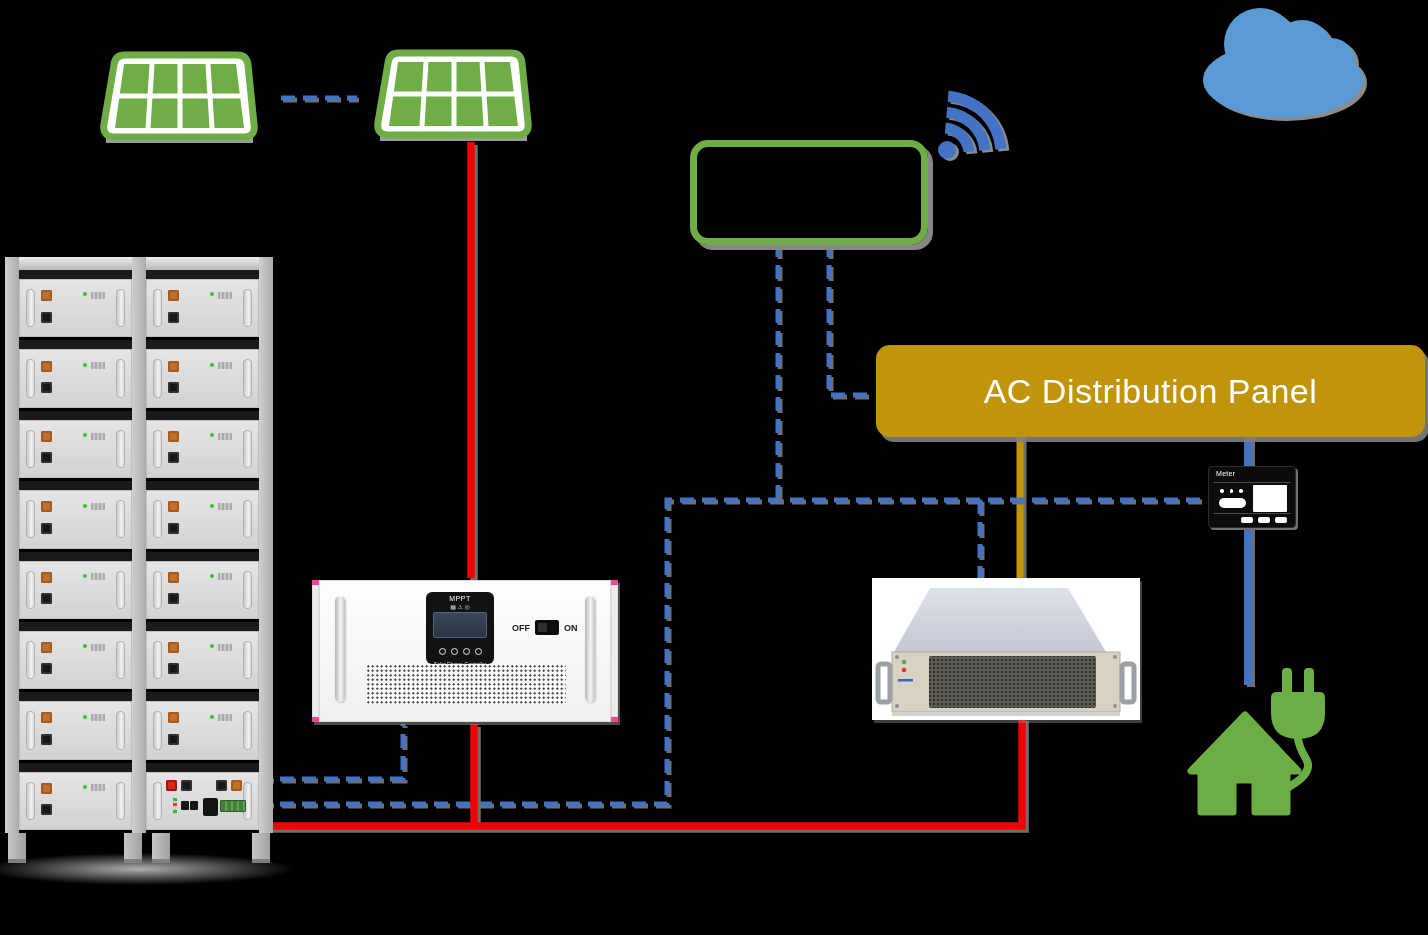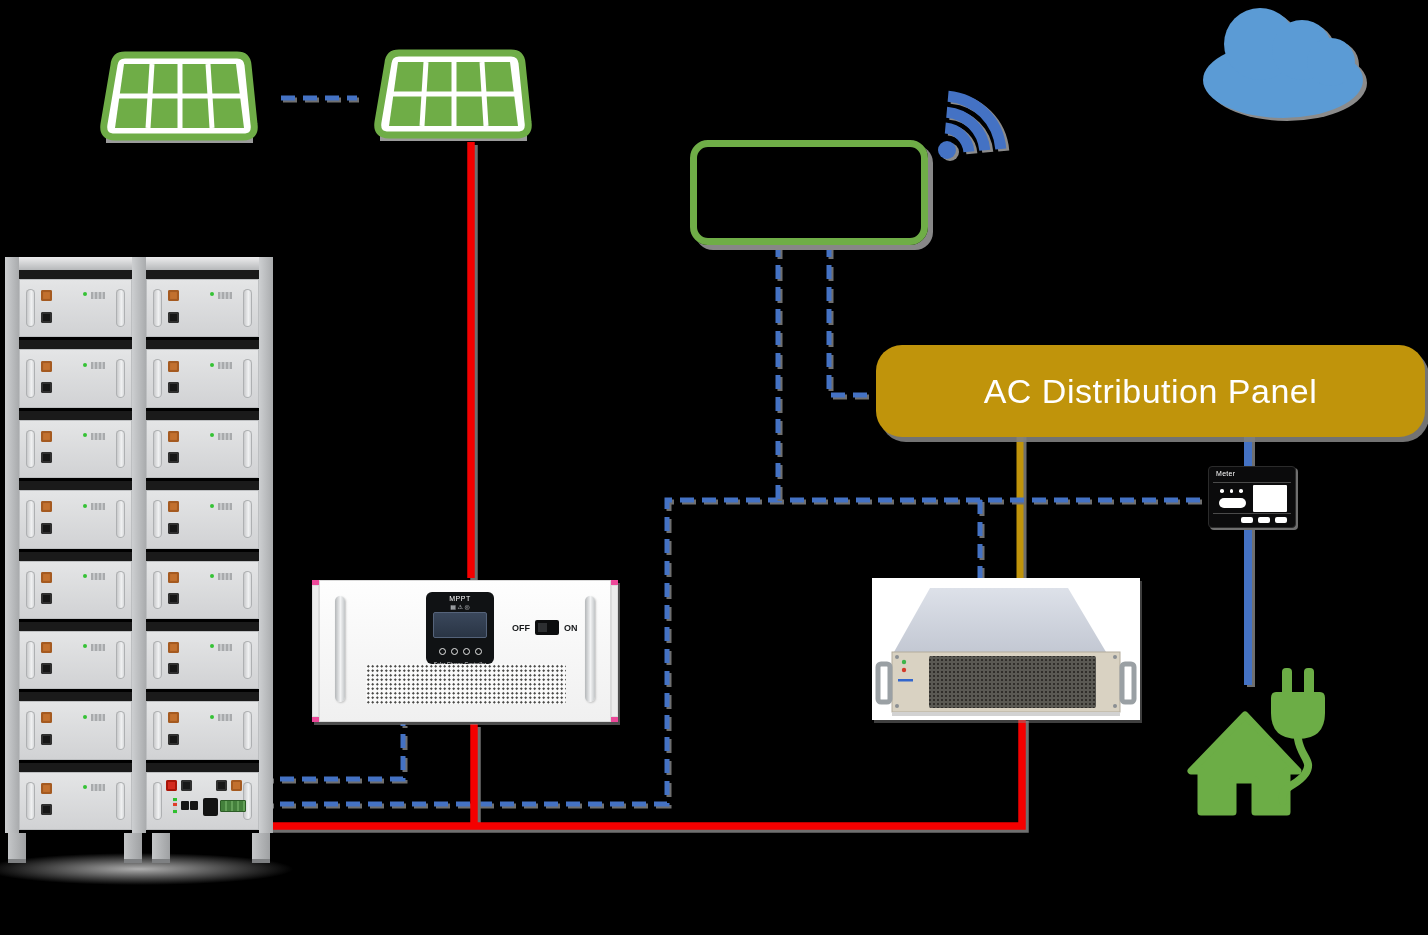--- a/index.html
+++ b/index.html
@@ -25,21 +25,21 @@
   #cloud g{filter:drop-shadow(4px 3px 0 #8b8b8b);}
   #wifi{position:absolute;left:933px;top:88px;}
   #wifi path,#wifi circle{filter:drop-shadow(3px 2px 0 #8b8b8b);}
 
   
   .monitor-box{position:absolute;left:690px;top:140px;width:238px;height:105px;
     border:7px solid #6FAD47;border-radius:18px;box-shadow:5px 5px 0 #878787;}
 
   
   .ac-panel{position:absolute;left:876px;top:345px;width:549px;height:92px;background:#C0940B;
-    border-radius:26px;box-shadow:4px 5px 0 rgba(128,128,128,.9);
+    border-radius:14px;box-shadow:4px 5px 0 rgba(128,128,128,.9);
     display:flex;align-items:center;justify-content:center;color:#fff;font-size:34px;letter-spacing:.5px;}
 
   
   .meter{position:absolute;left:1208px;top:466px;width:88px;height:62px;background:#0b0b0c;
     border-radius:4px;border:1px solid #2b2b2b;box-shadow:2px 2px 0 #6f6f6f;color:#fff;}
   .meter-title{font-size:7px;padding:3px 0 0 7px;letter-spacing:.3px;}
   .meter-line{position:absolute;top:15px;left:4px;right:4px;height:1px;background:#4a4a4a;}
   .meter-display{position:absolute;right:8px;top:18px;width:34px;height:27px;background:#fff;border-radius:1px;}
   .meter-dots{position:absolute;left:11px;top:22px;display:flex;gap:6px;}
   .meter-dots i{width:3.5px;height:3.5px;border-radius:50%;background:#fff;}

